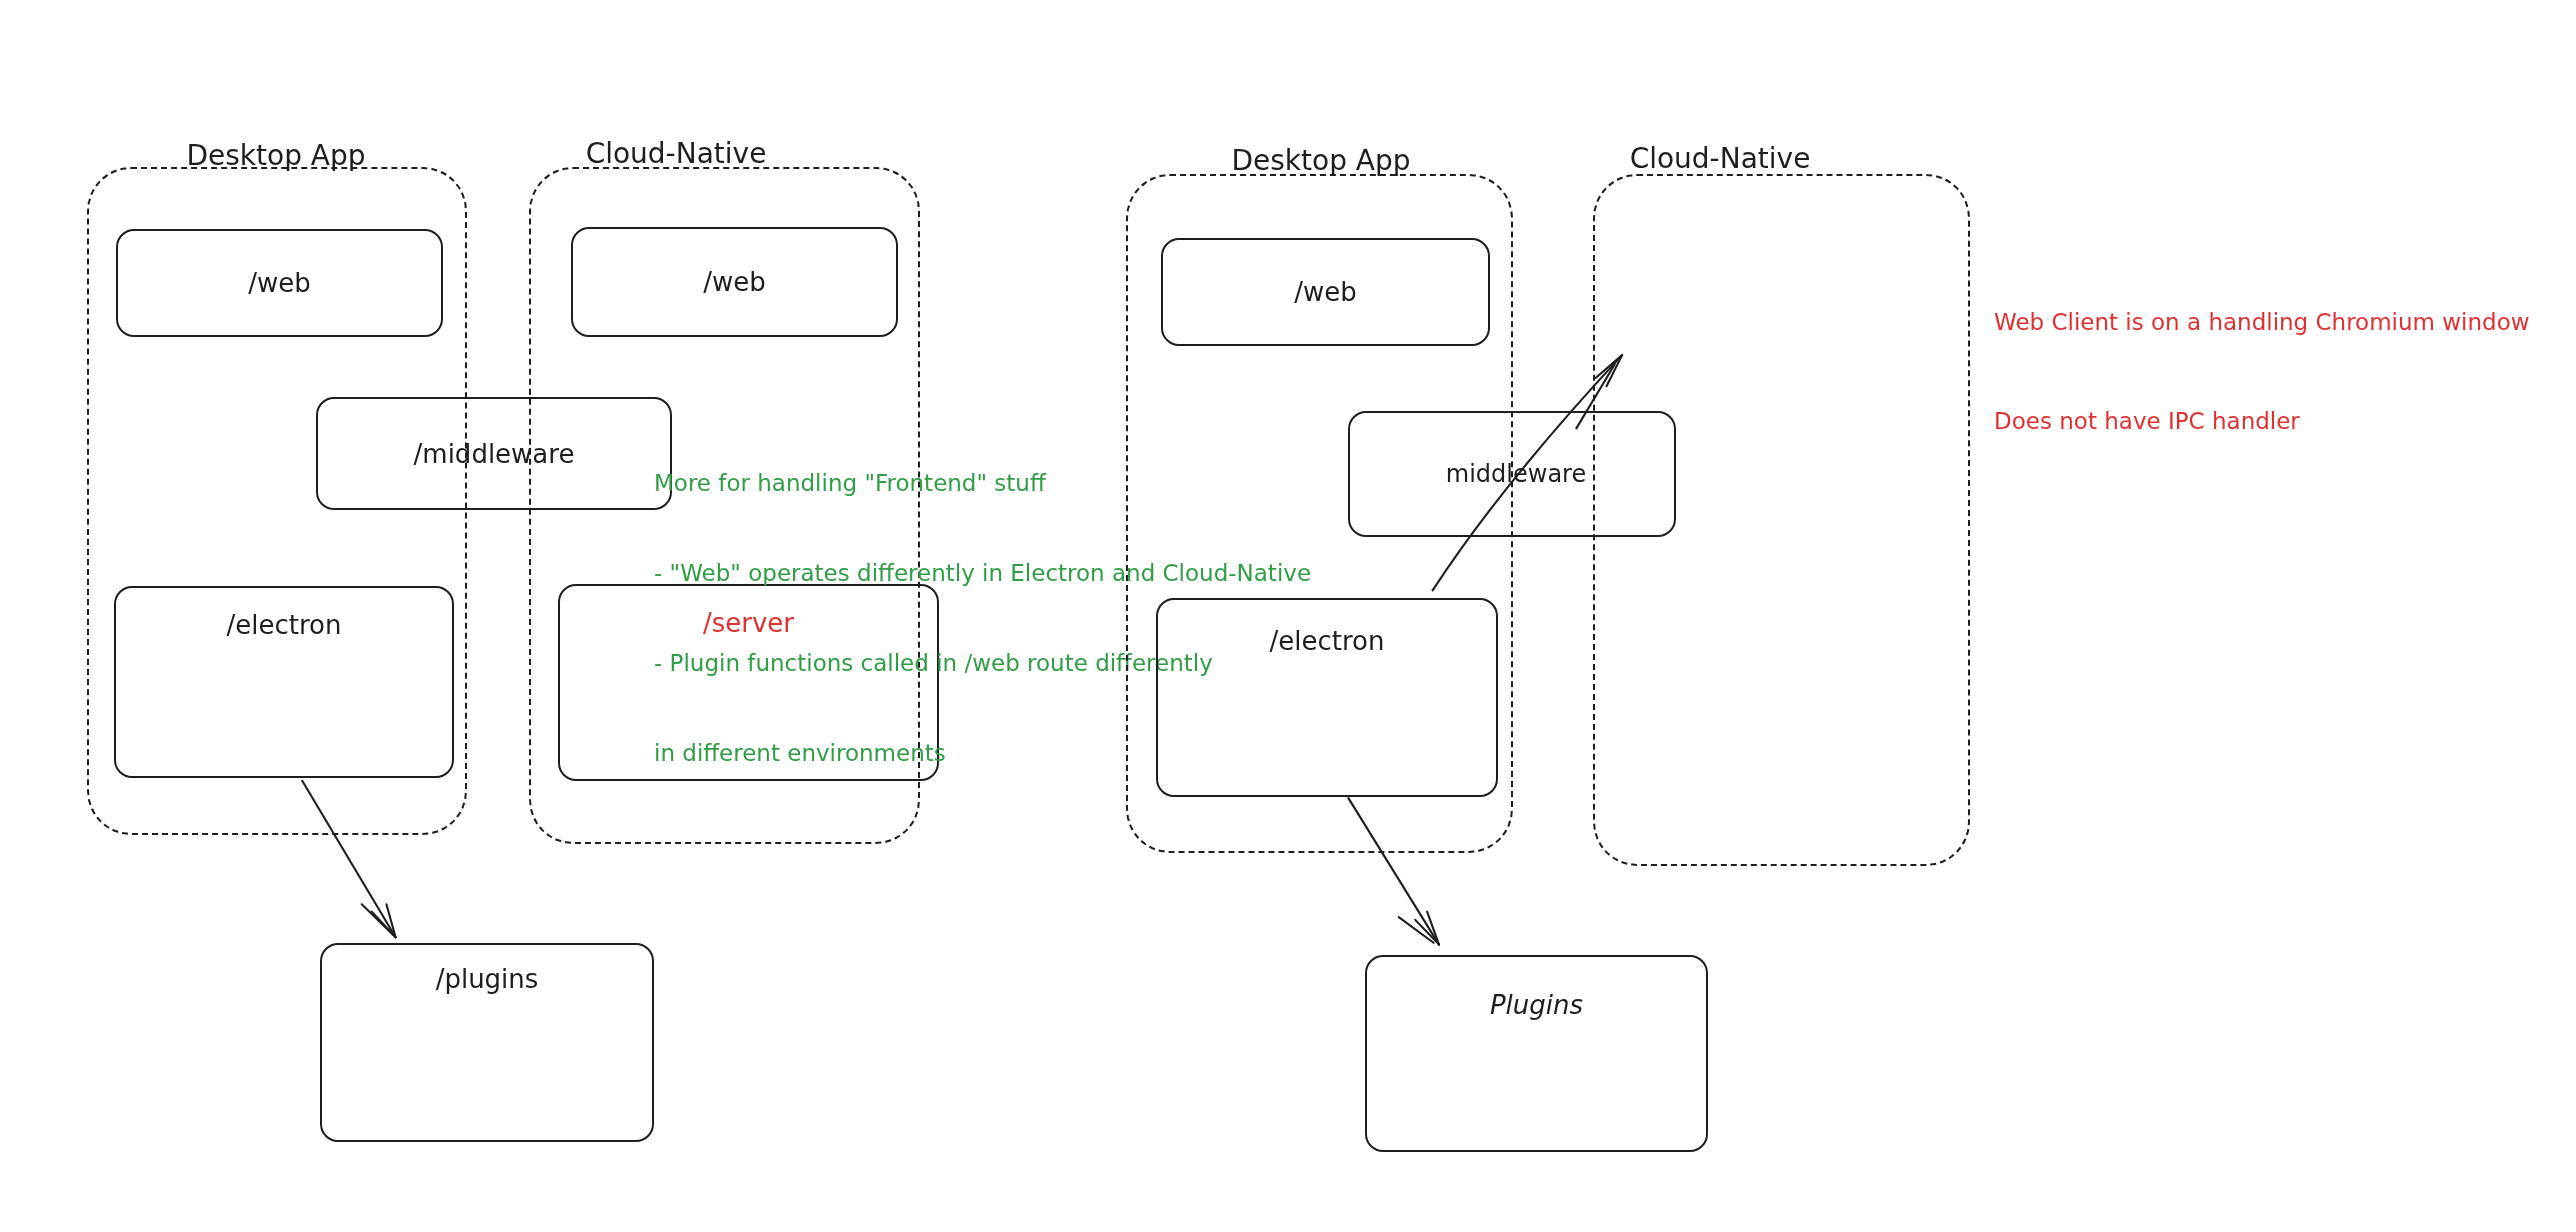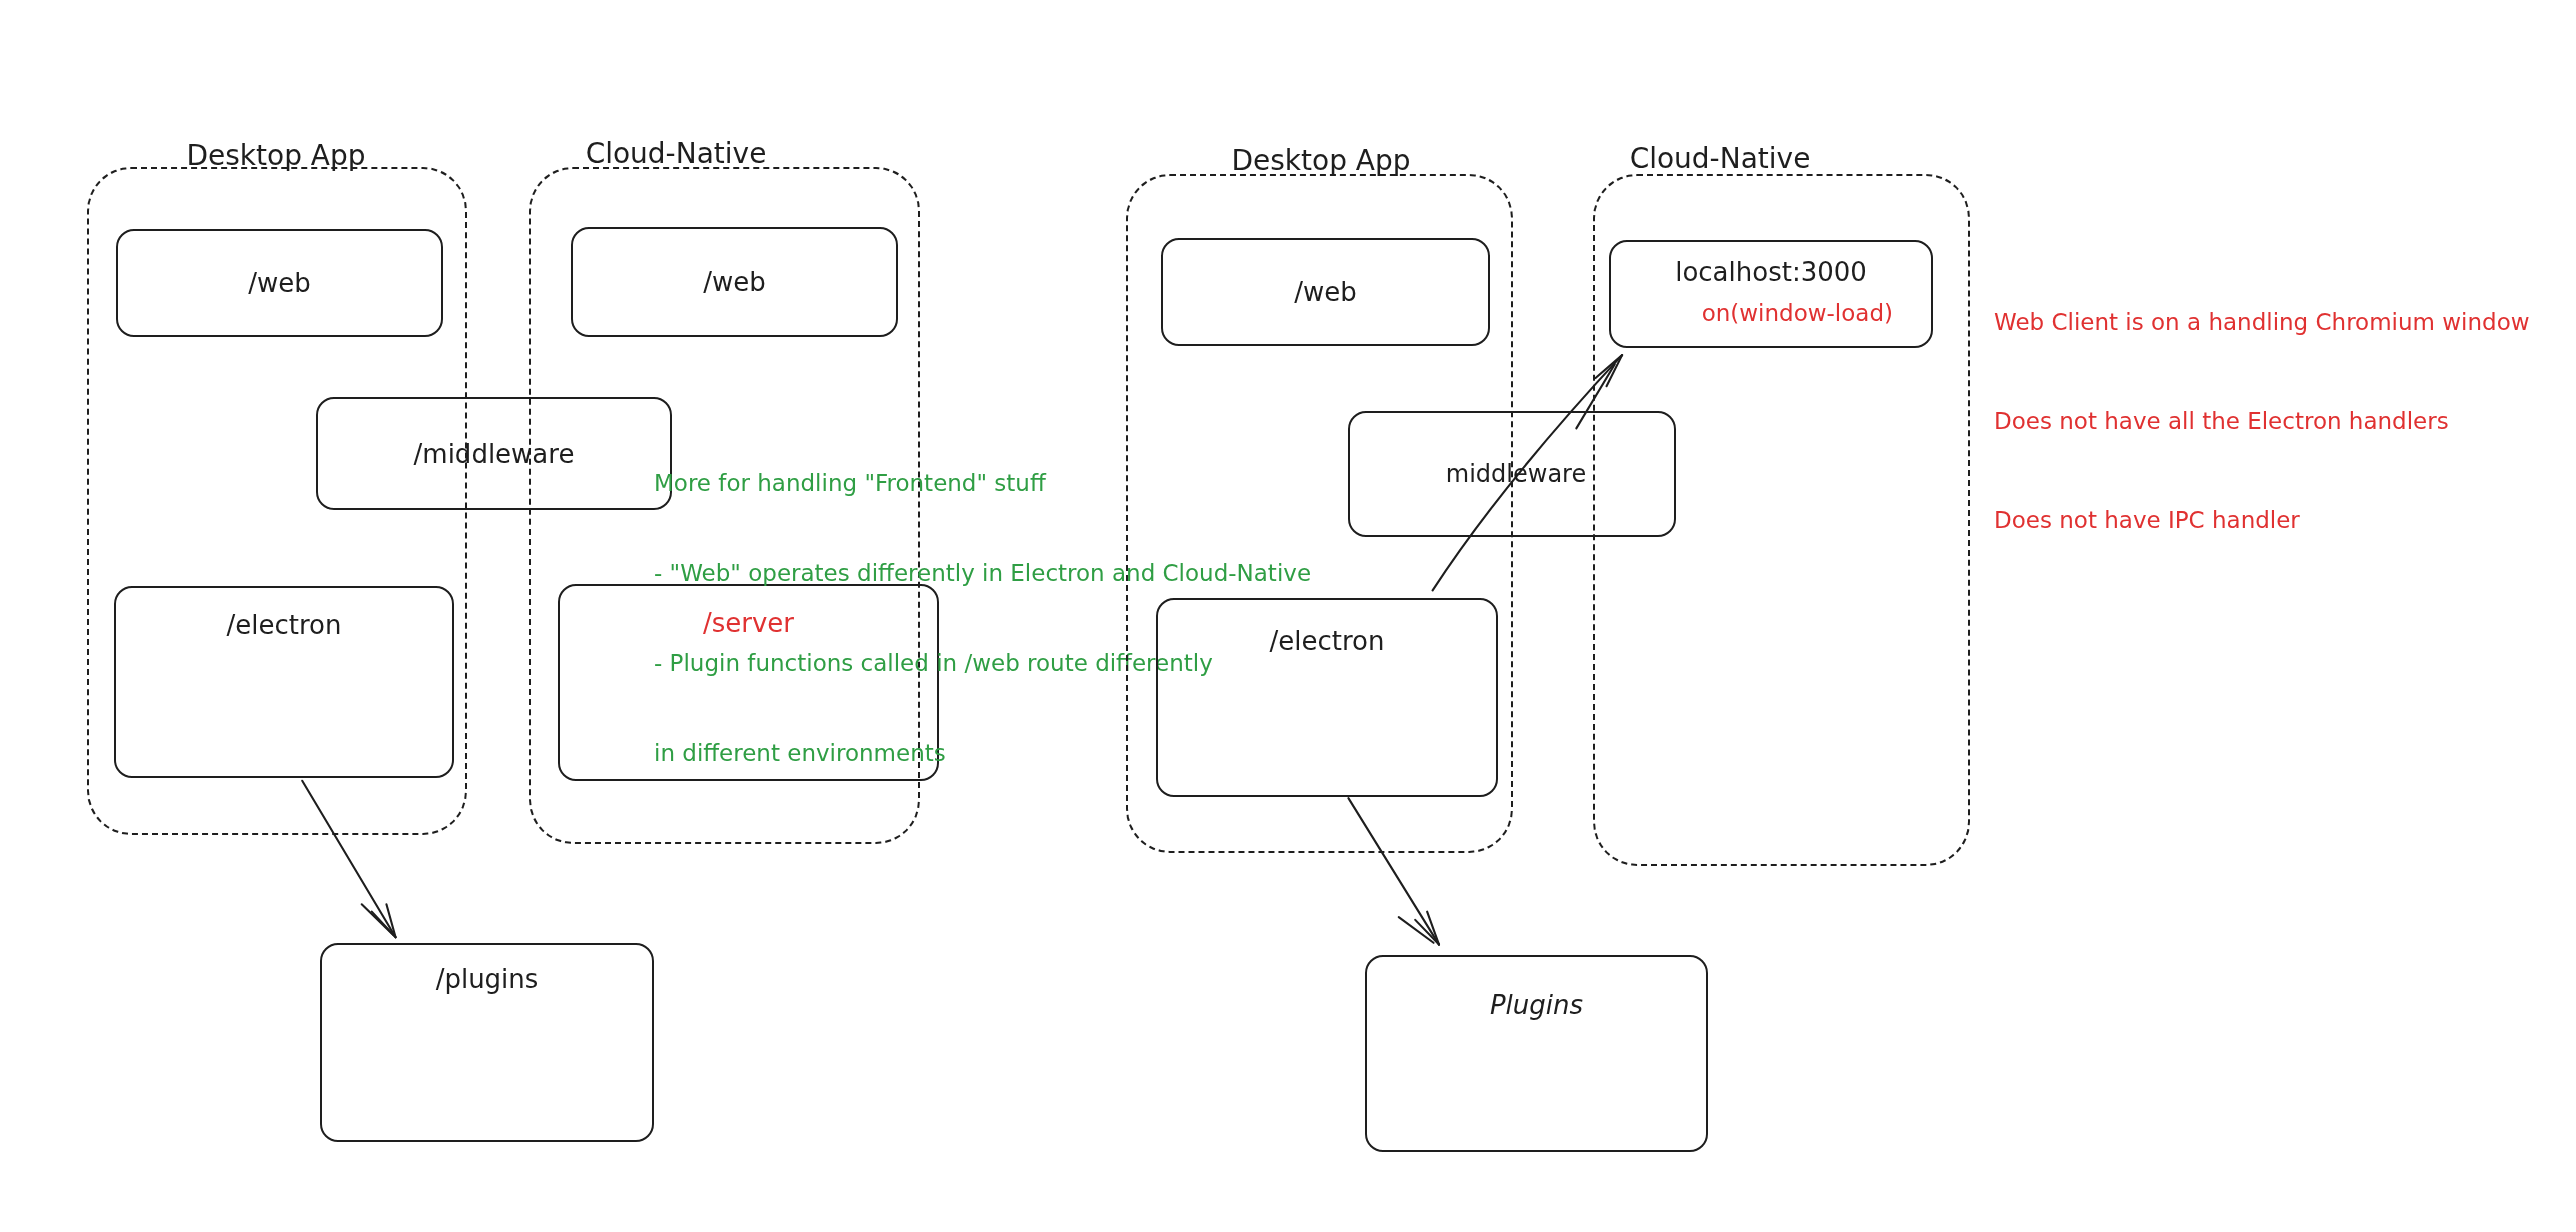--- a/index.html
+++ b/index.html
@@ -141,40 +141,35 @@
   <div class="group-label" style="left:1321px;top:144px;">Desktop App</div>
   <div class="group-label" style="left:1720px;top:142px;">Cloud-Native</div>
 
   <div class="container" style="left:1126px;top:174px;width:387px;height:679px;"></div>
   <div class="container" style="left:1593px;top:174px;width:377px;height:692px;"></div>
 
   <div class="box" style="left:1161px;top:238px;width:329px;height:108px;">
     <span class="lbl">/web</span>
   </div>
 
-  <div class="box localhost-box" style="left:1609px;top:240px;width:324px;height:108px;">
-    <div class="line1">localhost:3000</div>
-    <div class="line2 red-text">on(window-load)</div>
-  </div>
 
   <div class="box" style="left:1348px;top:411px;width:328px;height:126px;padding-left:8px;">
     <span class="lbl mw-right">middleware</span>
   </div>
 
   <div class="box top-label" style="left:1156px;top:598px;width:342px;height:199px;padding-top:26px;">
     <span class="lbl">/electron</span>
   </div>
 
   <div class="box top-label" style="left:1365px;top:955px;width:343px;height:197px;padding-top:33px;font-style:italic;">
     <span class="lbl">Plugins</span>
   </div>
 
   <div class="note red" style="left:1994px;top:240px;">
     <div>Web Client is on a handling Chromium window</div>
-    <div>Does not have all the Electron handlers</div>
     <div>Does not have IPC handler</div>
   </div>
 
   <svg class="arrows" viewBox="0 0 2814 1346">
 
     <g>
       <line x1="330" y1="853" x2="432" y2="1024"></line>
       <line x1="395" y1="988" x2="430" y2="1022"></line>
       <line x1="406" y1="996" x2="432" y2="1024"></line>
       <line x1="422" y1="988" x2="432" y2="1024"></line>

